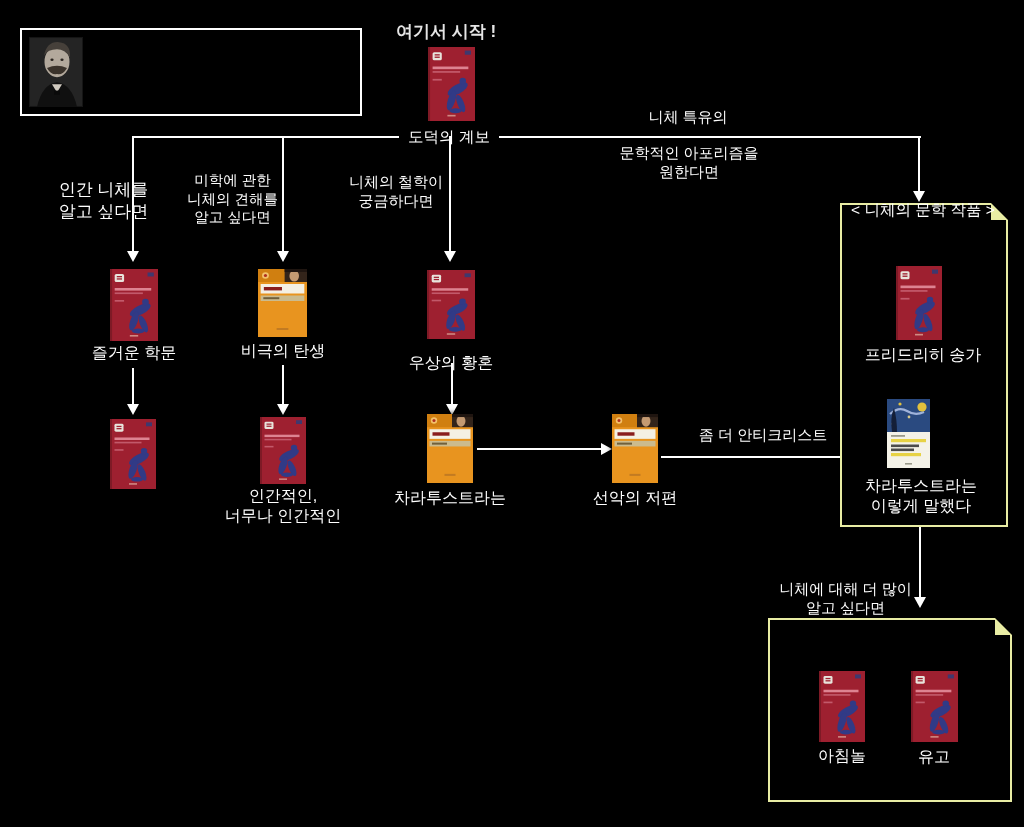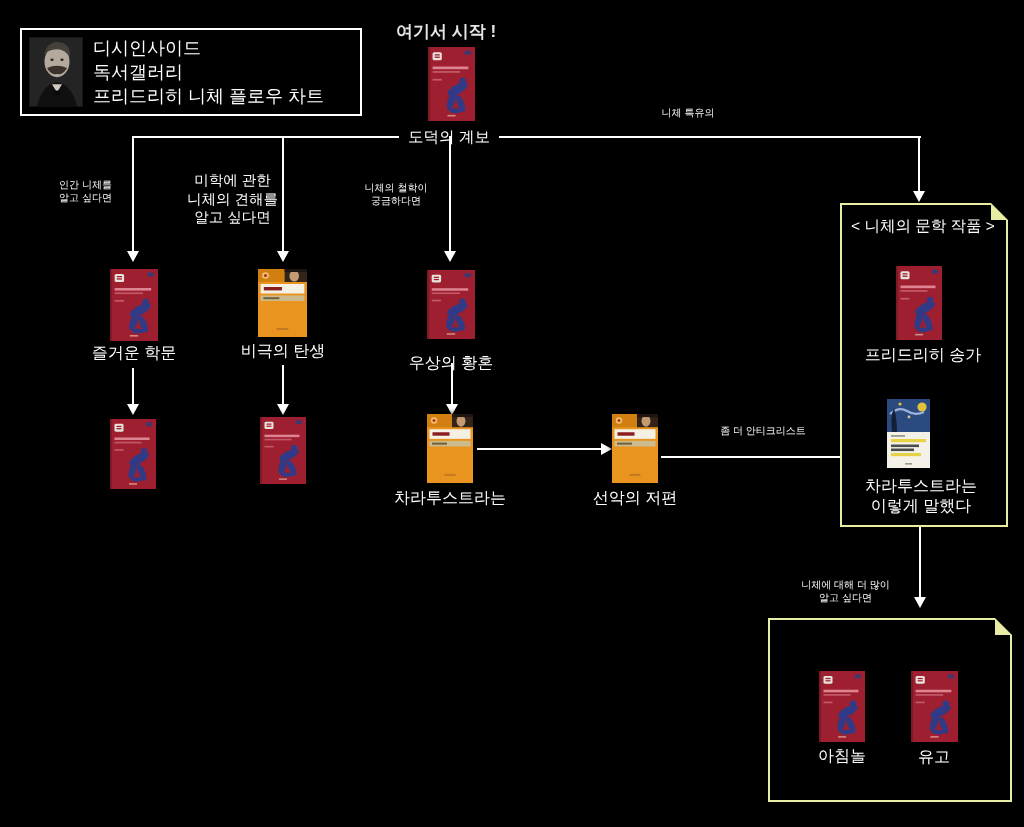--- a/index.html
+++ b/index.html
@@ -1,18 +1,18 @@
 <!DOCTYPE html>
 <html><head>
 <meta charset="utf-8">
 <style>
   html,body{margin:0;padding:0;background:#000;}
   .stage{position:relative;width:1024px;height:827px;background:#000;overflow:hidden;
          font-family:"Liberation Sans","DejaVu Sans",sans-serif;color:#fff;}
-  .ft{position:absolute;color:#fff;font-size:10px;line-height:1.28;text-align:center;white-space:pre-line;}
+  .ft{position:absolute;color:#fff;font-size:15px;line-height:1.28;text-align:center;white-space:pre-line;}
   .book-label{position:absolute;color:#fff;font-size:16px;line-height:1.25;text-align:center;white-space:pre-line;}
   .hline{position:absolute;height:2px;background:#fff;}
   .vline{position:absolute;width:2px;background:#fff;}
   .arrow-down{position:absolute;width:0;height:0;border-left:6px solid transparent;
               border-right:6px solid transparent;border-top:11px solid #fff;}
   .arrow-right{position:absolute;width:0;height:0;border-top:6px solid transparent;
                border-bottom:6px solid transparent;border-left:11px solid #fff;}
   .book{position:absolute;box-shadow:0 0 6px rgba(0,0,0,.8);}
   .book svg{display:block;}
   .note-box{position:absolute;border:2px solid #e9eda4;background:#000;}
@@ -39,25 +39,20 @@
           <rect x="1" y="1" width="52" height="66" fill="#242424"></rect>
           <ellipse cx="28" cy="24" rx="12.5" ry="15" fill="#b3a99c"></ellipse>
           <path d="M15 18 Q 18 4 30 5 Q 42 6 41 20 Q 36 12 28 12 Q 19 12 15 18 Z" fill="#46403a"></path>
           <ellipse cx="23" cy="22" rx="1.6" ry="1.2" fill="#2c2620"></ellipse>
           <ellipse cx="33" cy="22" rx="1.6" ry="1.2" fill="#2c2620"></ellipse>
           <path d="M18 30 Q 28 26 38 30 Q 34 37 28 36 Q 22 37 18 30 Z" fill="#3b332b"></path>
           <path d="M8 68 Q 13 46 28 44 Q 43 46 48 68 Z" fill="#101010"></path>
           <path d="M23 46 L28 54 L33 46 Z" fill="#cfc9bf"></path>
           <rect x="25" y="52" width="6" height="4" fill="#0a0a0a"></rect>
         </svg></div>
-    <div class="header-text">
-      <div>디시인사이드</div>
-      <div>독서갤러리</div>
-      <div>프리드리히 니체 플로우 차트</div>
-    </div>
   </div>
 
   <div class="start-label">여기서 시작 !</div>
   <div class="book" style="left:428px;top:47px;width:47px;height:74px">
       <svg viewBox="0 0 46 72" width="100%" height="100%" preserveAspectRatio="none">
         <rect width="46" height="72" fill="#9e2030"></rect>
         <rect width="2" height="72" fill="#7e1a26"></rect>
         <rect x="4.5" y="5" width="9" height="8" rx="1.5" fill="#e8e4dc"></rect>
         <rect x="6.5" y="7" width="5" height="1.3" fill="#9e2030"></rect>
         <rect x="6.5" y="9.3" width="5" height="1.3" fill="#9e2030"></rect>
@@ -82,28 +77,30 @@
 
   <div class="vline" style="left:282px;top:136px;height:117px"></div>
   <div class="arrow-down" style="left:277px;top:251px"></div>
 
   <div class="vline" style="left:449px;top:136px;height:117px"></div>
   <div class="arrow-down" style="left:444px;top:251px"></div>
 
   <div class="vline" style="left:918px;top:136px;height:55px"></div>
   <div class="arrow-down" style="left:913px;top:191px"></div>
 
-  <div class="ft" style="left:33px;top:179px;width:105px;font-size:10px">인간 니체를
+  <div class="ft" style="left:51px;top:179px;width:105px;font-size:17px">인간 니체를
 알고 싶다면</div>
   <div class="ft" style="left:175px;top:171px;width:115px;font-size:14.5px">미학에 관한
 니체의 견해를
 알고 싶다면</div>
-  <div class="ft" style="left:342px;top:182px;width:108px;font-size:10px">니체의 철학이
+  <div class="ft" style="left:342px;top:172px;width:108px;font-size:15px">니체의 철학이
 궁금하다면</div>
   <div class="ft" style="left:618px;top:107px;width:140px">니체 특유의</div>
+  <div class="ft" style="left:605px;top:143px;width:168px">문학적인 아포리즘을
+원한다면</div>
 
   <div class="book" style="left:110px;top:269px;width:48px;height:72px">
       <svg viewBox="0 0 46 72" width="100%" height="100%" preserveAspectRatio="none">
         <rect width="46" height="72" fill="#9e2030"></rect>
         <rect width="2" height="72" fill="#7e1a26"></rect>
         <rect x="4.5" y="5" width="9" height="8" rx="1.5" fill="#e8e4dc"></rect>
         <rect x="6.5" y="7" width="5" height="1.3" fill="#9e2030"></rect>
         <rect x="6.5" y="9.3" width="5" height="1.3" fill="#9e2030"></rect>
         <rect x="36" y="3.5" width="6" height="4" fill="#343b75" opacity="0.9"></rect>
         <rect x="4.5" y="19" width="35" height="2.6" fill="#dd8391"></rect>
@@ -197,20 +194,22 @@
         <rect x="4.5" y="23.4" width="27" height="1.7" fill="#c2596a"></rect>
         <rect x="4.5" y="31" width="9" height="1.7" fill="#c2596a"></rect>
         <ellipse cx="29" cy="41" rx="11" ry="4.5" fill="#313a86" transform="rotate(-28 29 41)"></ellipse>
         <circle cx="34" cy="33" r="3.2" fill="#313a86"></circle>
         <ellipse cx="23" cy="52" rx="3.6" ry="10" fill="#313a86" transform="rotate(18 23 52)"></ellipse>
         <ellipse cx="32" cy="55" rx="3.2" ry="9" fill="#313a86" transform="rotate(-22 32 55)"></ellipse>
         <ellipse cx="27" cy="62" rx="6" ry="2.4" fill="#313a86"></ellipse>
         <rect x="19" y="66" width="8" height="1.6" fill="#d08a83"></rect>
       </svg>
     </div>
+  <div class="book-label" style="left:206px;top:486px;width:154px">인간적인,
+너무나 인간적인</div>
 
   <div class="book" style="left:427px;top:414px;width:46px;height:69px">
       <svg viewBox="0 0 46 68" width="100%" height="100%" preserveAspectRatio="none">
         <rect width="46" height="68" fill="#e8941f"></rect>
         <rect width="46" height="13" fill="#d07f10"></rect>
         <circle cx="7" cy="6.5" r="3.2" fill="#f3c26a"></circle>
         <circle cx="7" cy="6.5" r="1.5" fill="#b03020"></circle>
         <rect x="25" width="21" height="13" fill="#33241a"></rect>
         <ellipse cx="34" cy="7" rx="4.5" ry="5.5" fill="#c49a72"></ellipse>
         <rect x="25" width="21" height="3" fill="#1f1510"></rect>
@@ -244,21 +243,21 @@
     </div>
   <div class="book-label" style="left:582px;top:488px;width:106px">선악의 저편</div>
 
   <div class="hline" style="left:661px;top:456px;width:215px"></div>
   <div class="arrow-right" style="left:876px;top:451px"></div>
   <div class="ft" style="left:688px;top:425px;width:150px">좀 더 안티크리스트</div>
 
   <div class="note-box" style="left:840px;top:203px;width:164px;height:320px">
     <div class="fold"></div>
   </div>
-  <div class="box-title" style="left:842px;top:216px;width:162px">&lt; 니체의 문학 작품 &gt;</div>
+  <div class="box-title" style="left:842px;top:200px;width:162px">&lt; 니체의 문학 작품 &gt;</div>
 
   <div class="book" style="left:896px;top:266px;width:46px;height:74px">
       <svg viewBox="0 0 46 72" width="100%" height="100%" preserveAspectRatio="none">
         <rect width="46" height="72" fill="#9e2030"></rect>
         <rect width="2" height="72" fill="#7e1a26"></rect>
         <rect x="4.5" y="5" width="9" height="8" rx="1.5" fill="#e8e4dc"></rect>
         <rect x="6.5" y="7" width="5" height="1.3" fill="#9e2030"></rect>
         <rect x="6.5" y="9.3" width="5" height="1.3" fill="#9e2030"></rect>
         <rect x="36" y="3.5" width="6" height="4" fill="#343b75" opacity="0.9"></rect>
         <rect x="4.5" y="19" width="35" height="2.6" fill="#dd8391"></rect>

